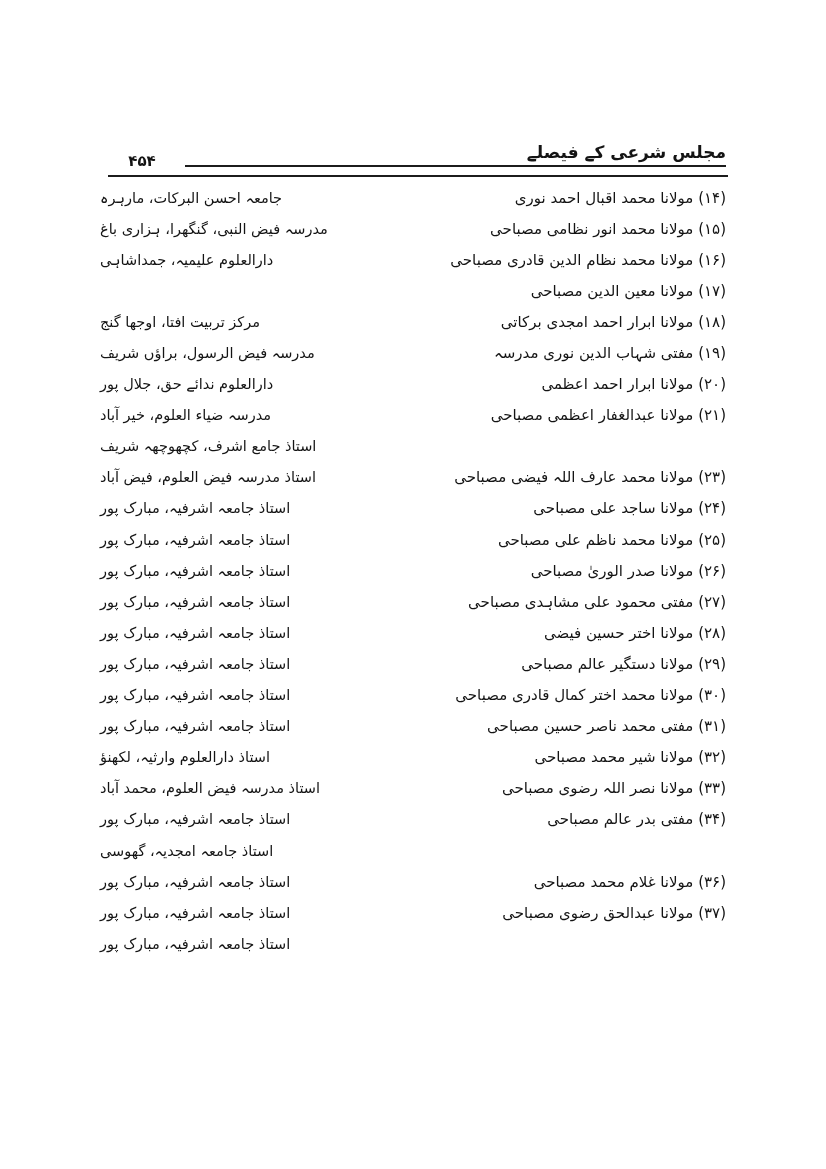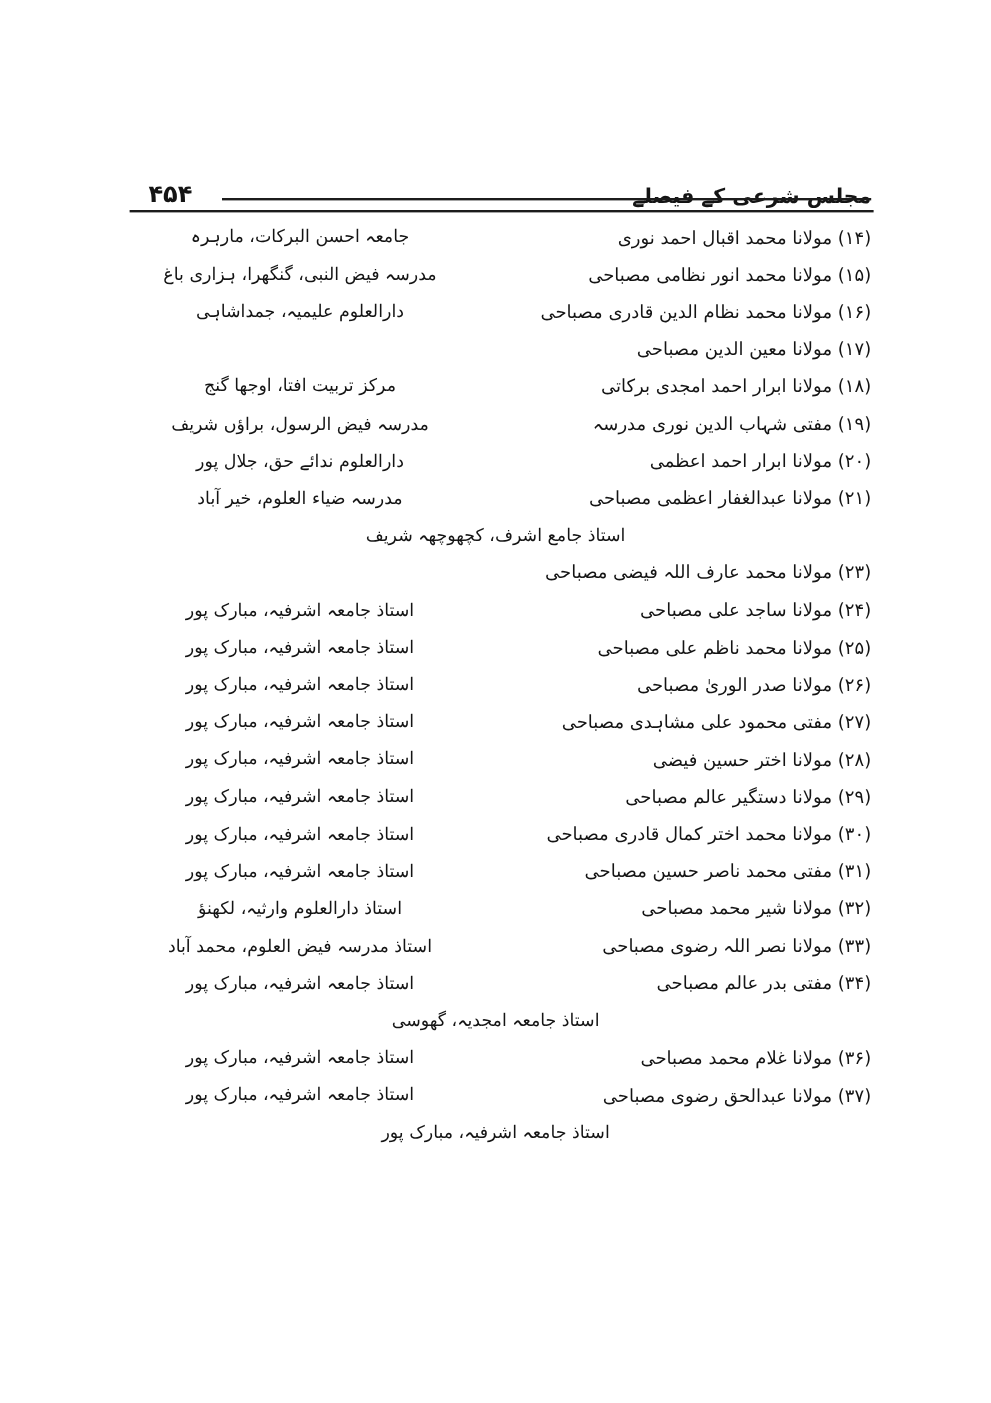--- a/index.html
+++ b/index.html
@@ -7,54 +7,54 @@
     position:relative;
     width:826px;height:1169px;
     margin:0 auto;
     background:#ffffff;
     font-family:"DejaVu Sans", sans-serif;
     color:#141414;
     overflow:hidden;
   }
   .header{position:absolute;top:140px;left:100px;right:100px;height:42px;}
   .header-title{
-    position:absolute;top:12px;right:0;
+    position:absolute;top:0;right:0;
     direction:rtl;
     font-size:17px;font-weight:bold;
     white-space:nowrap;
     line-height:24px;
   }
   .rule{position:absolute;height:2px;background:#1c1c1c;}
   .rule1{top:25px;right:0;left:85px;}
   .rule2{top:35px;right:-2px;left:8px;}
   .page-number{
     position:absolute;top:10px;left:14px;width:56px;
     text-align:center;
-    font-size:20px;font-weight:bold;
+    font-size:15px;font-weight:bold;
     direction:rtl;line-height:22px;
   }
   .list{
     position:absolute;top:182px;left:100px;width:626px;
     direction:rtl;
   }
   .row{
     display:flex;direction:rtl;
     height:31.1px;align-items:center;
   }
   .name{
     width:326px;
     direction:rtl;text-align:right;
     font-size:15px;
     white-space:nowrap;
     overflow:visible;
   }
   .name .num{font-weight:500;}
   .inst{
     flex:1;
-    direction:rtl;text-align:center;
+    direction:rtl;text-align:left;
     font-size:14.5px;
     white-space:nowrap;
   }
 </style>
 </head>
 <body>
 
 <div class="page">
 
   <div class="header">
@@ -94,20 +94,21 @@
       </div>
       <div class="row">
         <div class="name"><span class="num">(۲۱)</span> <span>مولانا عبدالغفار اعظمی مصباحی</span></div>
         <div class="inst">مدرسہ ضیاء العلوم، خیر آباد</div>
       </div>
       <div class="row">
         <div class="inst">استاذ جامع اشرف، کچھوچھہ شریف</div>
       </div>
       <div class="row">
         <div class="name"><span class="num">(۲۳)</span> <span>مولانا محمد عارف اللہ فیضی مصباحی</span></div>
+        <div class="inst">استاذ مدرسہ فیض العلوم، فیض آباد</div>
       </div>
       <div class="row">
         <div class="name"><span class="num">(۲۴)</span> <span>مولانا ساجد علی مصباحی</span></div>
         <div class="inst">استاذ جامعہ اشرفیہ، مبارک پور</div>
       </div>
       <div class="row">
         <div class="name"><span class="num">(۲۵)</span> <span>مولانا محمد ناظم علی مصباحی</span></div>
         <div class="inst">استاذ جامعہ اشرفیہ، مبارک پور</div>
       </div>
       <div class="row">

